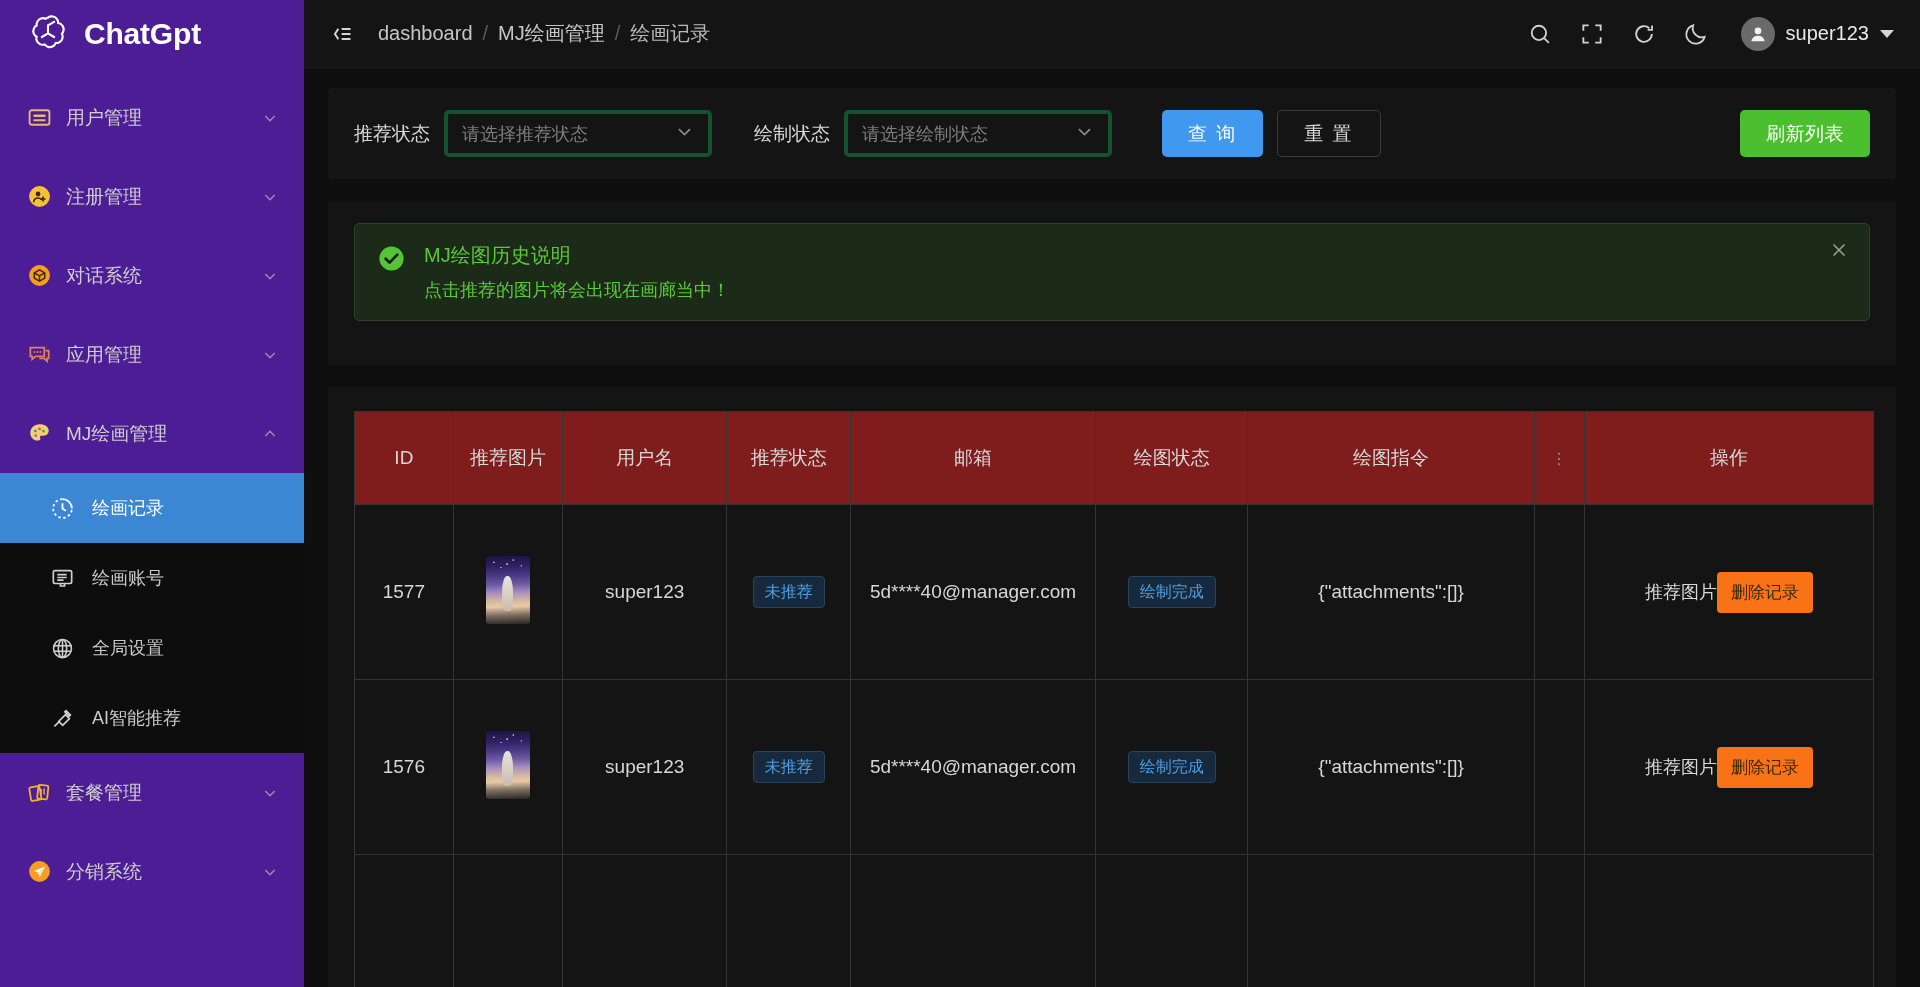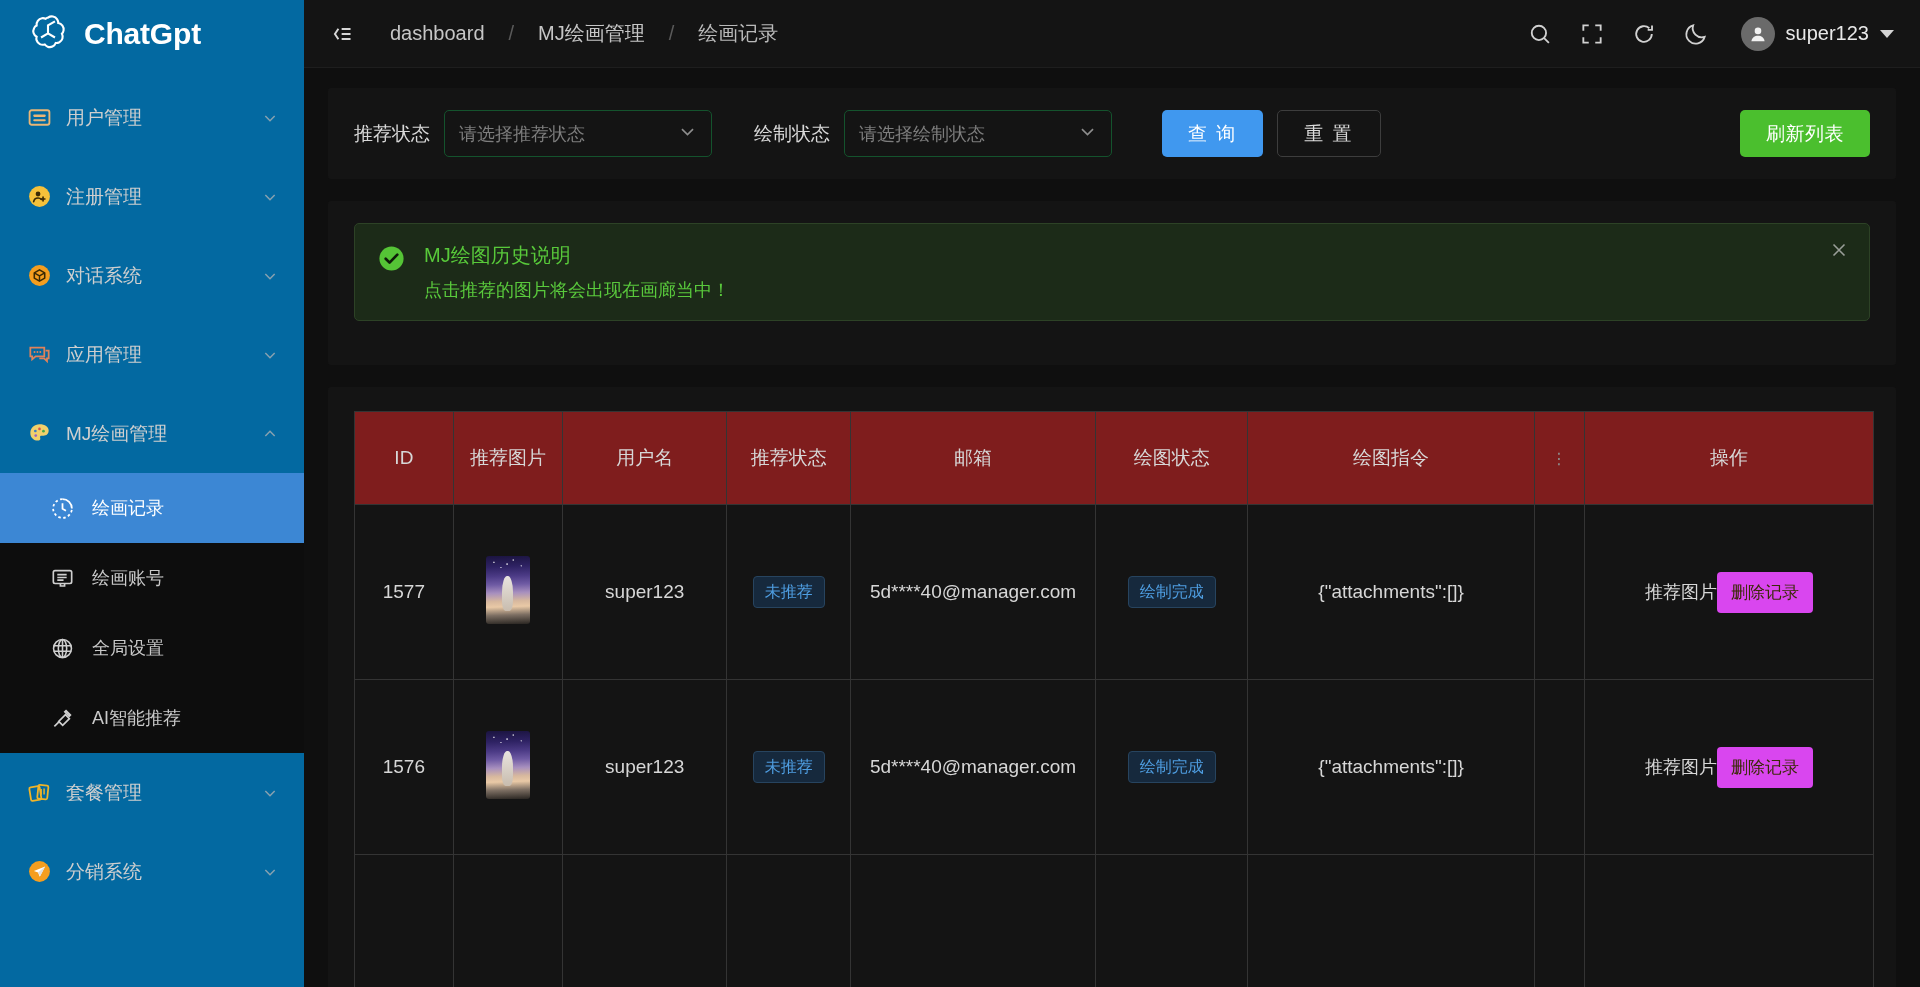--- a/index.html
+++ b/index.html
@@ -9,21 +9,21 @@
     background: #0f0f0f;
     font-family: "Liberation Sans", "DejaVu Sans", sans-serif;
     overflow: hidden;
     color: #e5e5e5;
   }
   .app { display: flex; width: 1920px; height: 987px; }
 
   
   .sidebar {
     width: 304px; flex: 0 0 304px; height: 987px;
-    background: #0369a1;
+    background: #4c1d95;
     overflow: hidden;
     position: relative;
   }
   .logo-row {
     height: 68px; display: flex; align-items: center;
     padding-left: 26px; gap: 14px;
   }
   .logo-mark { width: 44px; height: 44px; flex: 0 0 44px; }
   .logo-text {
     font-size: 30px; font-weight: 700; color: #ffffff;
@@ -64,22 +64,22 @@
     background: #141414;
     display: flex; align-items: center;
     padding: 0 26px 0 22px;
     border-bottom: 1px solid #1e1e1e;
   }
   .collapse-btn {
     width: 30px; height: 30px; display: flex; align-items: center;
     justify-content: center; cursor: pointer; flex: 0 0 30px;
   }
   .crumbs {
-    display: flex; align-items: center; gap: 24px;
-    margin-left: 34px; font-size: 20px;
+    display: flex; align-items: center; gap: 10px;
+    margin-left: 22px; font-size: 20px;
   }
   .crumb { color: #c6c6c6; cursor: pointer; white-space: nowrap; }
   .crumb.last { color: #b9b9b9; cursor: default; }
   .crumb-sep { color: #5a5a5a; }
   .top-spacer { flex: 1 1 auto; }
   .top-actions { display: flex; align-items: center; gap: 26px; }
   .ticon { width: 26px; height: 26px; cursor: pointer; opacity: .92; }
   .user-box { display: flex; align-items: center; gap: 11px; cursor: pointer; margin-left: 6px; }
   .avatar {
     width: 34px; height: 34px; border-radius: 50%;
@@ -99,21 +99,21 @@
     background: #141414; border-radius: 3px;
   }
   .filter-card {
     padding: 22px 26px; display: flex; align-items: center; gap: 0;
     margin-bottom: 22px;
   }
   .f-label {
     font-size: 19px; color: #d8d8d8; margin-right: 14px; white-space: nowrap;
   }
   .select {
-    width: 268px; height: 47px; border: 1px solid #14532d; border-radius: 5px;
+    width: 268px; height: 47px; border: 4px solid #14532d; border-radius: 5px;
     background: #141414; display: flex; align-items: center;
     padding: 16px 14px; cursor: pointer; margin-right: 42px;
   }
   .sel-ph { flex: 1 1 auto; font-size: 18px; color: #7d7d7d; }
   .btn {
     height: 47px; border-radius: 5px; display: flex; align-items: center;
     justify-content: center; cursor: pointer; font-size: 19px; padding: 0 26px;
     white-space: nowrap; letter-spacing: 2px;
   }
   .btn-primary { background: #4098ef; color: #fff; margin-left: 8px; }
@@ -167,21 +167,21 @@
   }
   .tag {
     display: inline-block; padding: 5px 11px; border-radius: 4px;
     font-size: 16px; line-height: 1.25;
   }
   .tag-rec { background: #16293d; border: 1px solid #27445f; color: #4e9de0; }
   .tag-done { background: #16293d; border: 1px solid #27445f; color: #4e9de0; }
   .op-wrap { display: flex; align-items: center; justify-content: center; }
   .op-link { color: #d7d7d7; font-size: 18px; cursor: pointer; }
   .op-btn {
-    background: #d946ef; color: #3a2a07; font-size: 17px; border-radius: 4px;
+    background: #f97316; color: #3a2a07; font-size: 17px; border-radius: 4px;
     padding: 9px 14px; cursor: pointer; white-space: nowrap;
   }
   .dots-mark { color: #8d8d8d; font-size: 16px; letter-spacing: 1px; }
 </style>
 </head>
 <body>
 
 <div class="app">
 
   <aside class="sidebar">

